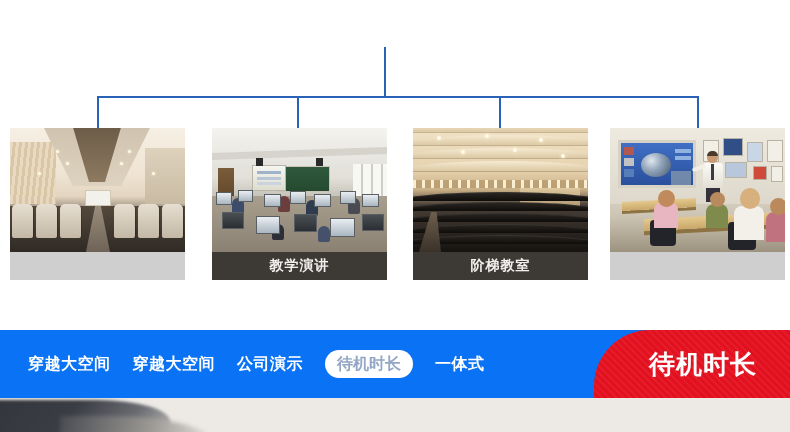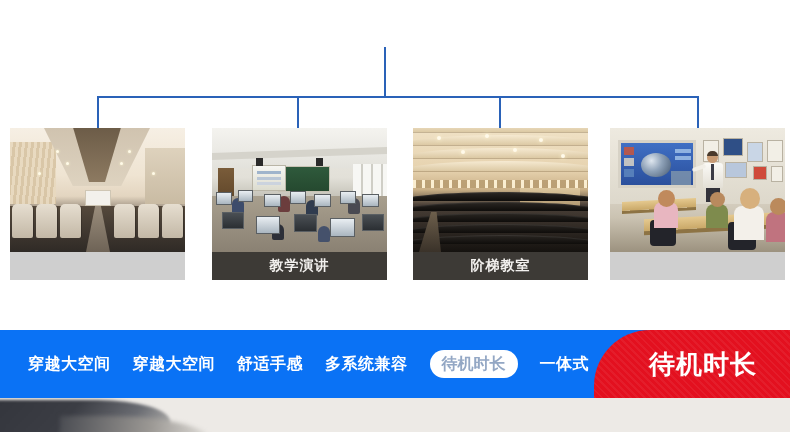--- a/index.html
+++ b/index.html
@@ -506,22 +506,21 @@
         <div class="t" style="left:156px; top:84px; width:24px; height:30px; background:#c0737f;"></div>
         <div class="h" style="left:160px; top:70px; width:17px; height:17px; background:#bb8a5c;"></div>
       </div>
     </div>
   </div>
 
   <div class="banner">
     <div class="banner-text">
       <span class="it">穿越大空间</span>
       <span class="it">穿越大空间</span>
-      <span class="it">舒适手感</span>
-      <span class="it">多系统兼容</span>
+      <span class="it">公司演示</span>
       <span class="pill-white">待机时长</span>
       <span class="it">一体式</span>
     </div>
     <div class="red-panel">
       <div class="red-label">待机时长</div>
     </div>
   </div>
 
   <div class="footer-strip">
     <div class="footer-shoulder"></div>

